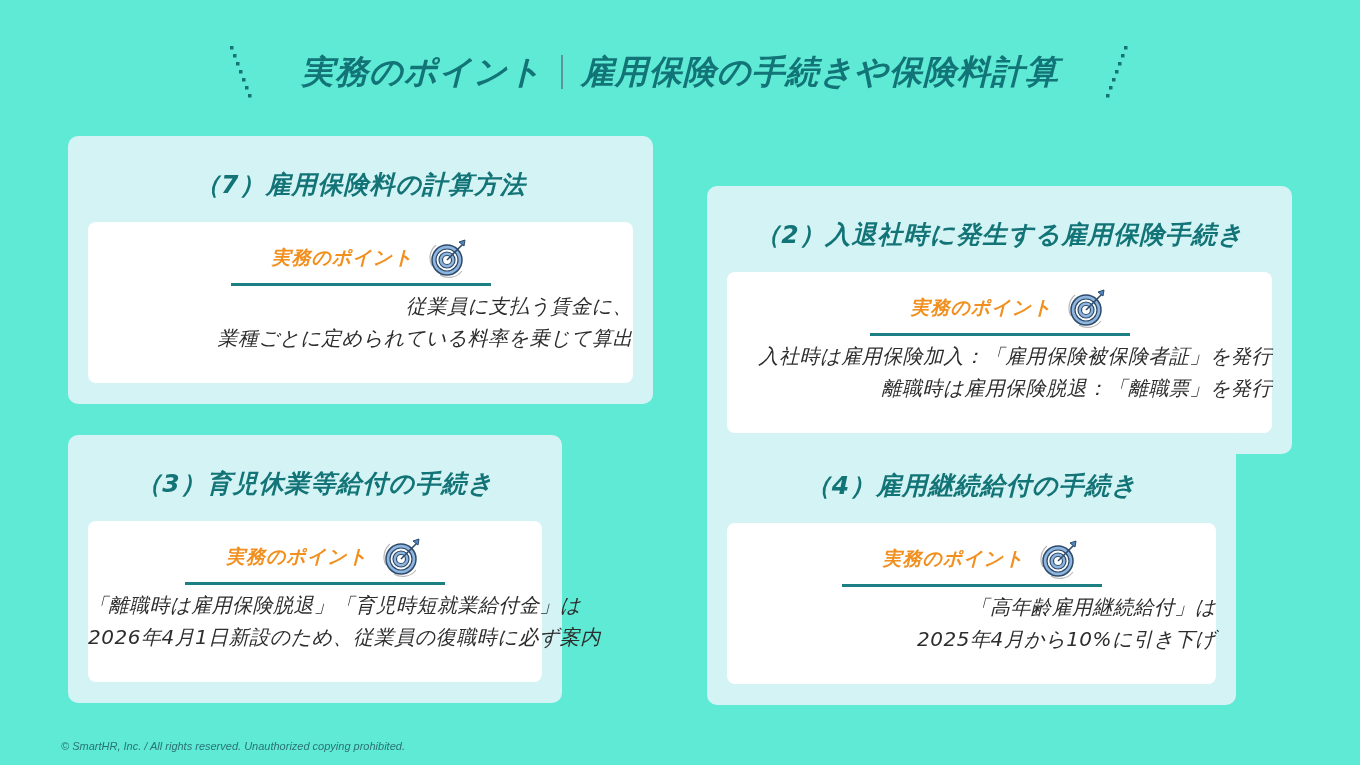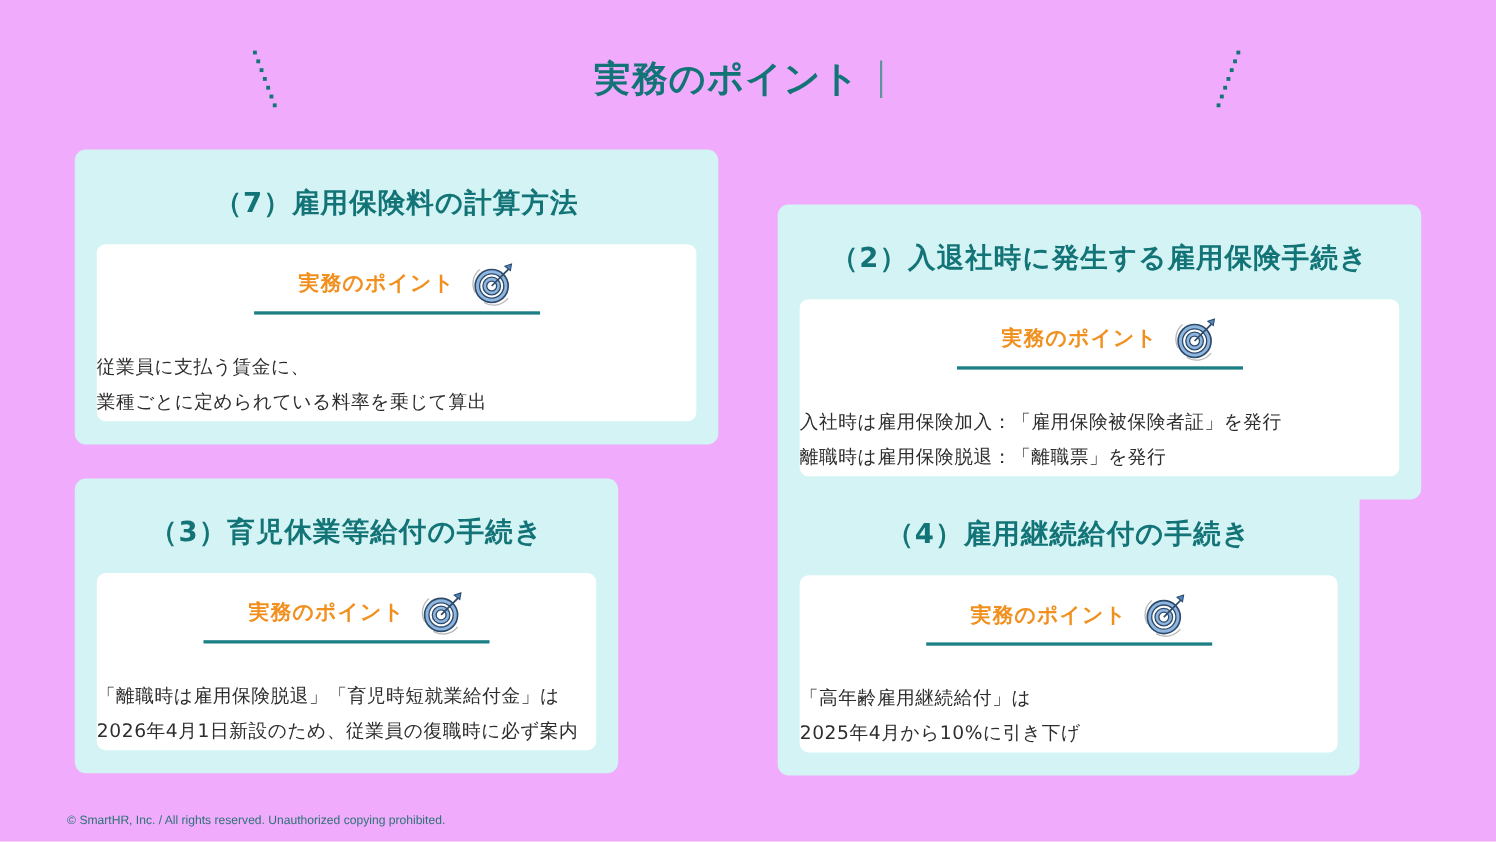--- a/index.html
+++ b/index.html
@@ -1,21 +1,21 @@
 <!DOCTYPE html>
 <html><head>
   <meta charset="utf-8">
   <style>
     * { box-sizing: border-box; margin: 0; padding: 0; }
     html, body {
       width: 1360px; height: 765px; overflow: hidden;
       background: #f5f4f2;
       font-family: "DejaVu Sans", "Liberation Sans", sans-serif;
     }
-    .slide { position: relative; width: 1360px; height: 765px; background: #f0abfc; }
+    .slide { position: relative; width: 1360px; height: 765px; background: #5eead4; font-style: italic; }
 
     
     .header {
       position: absolute; top: 44px; left: 0; width: 1360px; height: 56px;
       display: flex; align-items: center; justify-content: center;
     }
     .header-title {
       display: flex; align-items: center;
       font-size: 33px; font-weight: bold; color: #137477; letter-spacing: 1px;
       white-space: nowrap;
@@ -52,22 +52,22 @@
       font-size: 19px; font-weight: bold; color: #f1901f; letter-spacing: 1px;
       margin-left: 20px; margin-right: 12px; white-space: nowrap;
     }
     .target-icon { width: 44px; height: 44px; display: inline-block; }
     .target-icon svg { width: 44px; height: 44px; }
     .point-line {
       position: absolute; top: 61px; height: 3px; background: #1c7f83;
       left: 50%; width: 260px; margin-left: -130px;
     }
     .body-text {
-      position: absolute; top: 96px; left: 0; width: 100%;
-      text-align: left; font-size: 17px; color: #2d2d2d; line-height: 32px;
+      position: absolute; top: 68px; left: 0; width: 100%;
+      text-align: right; font-size: 20px; color: #2d2d2d; line-height: 32px;
       letter-spacing: 0.5px; white-space: nowrap;
     }
 
     .footer {
       position: absolute; left: 17px; top: 740px;
       font-family: "Liberation Sans", sans-serif; font-size: 11px; color: #2a7375; margin-left: 44px;
     }
   </style>
 </head>
 <body>
@@ -85,20 +85,21 @@
         <rect x="17" y="42" width="3.5" height="3.5"></rect>
         <rect x="20" y="50" width="3.5" height="3.5"></rect>
       </g>
     </svg>
   </div>
 
   <div class="header">
     <div class="header-title">
       <span>実務のポイント</span>
       <span class="header-sep"></span>
+      <span>雇用保険の手続きや保険料計算</span>
     </div>
   </div>
 
   <div class="dots right">
     <svg viewBox="0 0 30 56">
       <g fill="#137477">
         <rect x="24" y="2" width="3.5" height="3.5"></rect>
         <rect x="21" y="10" width="3.5" height="3.5"></rect>
         <rect x="18" y="18" width="3.5" height="3.5"></rect>
         <rect x="15" y="26" width="3.5" height="3.5"></rect>

